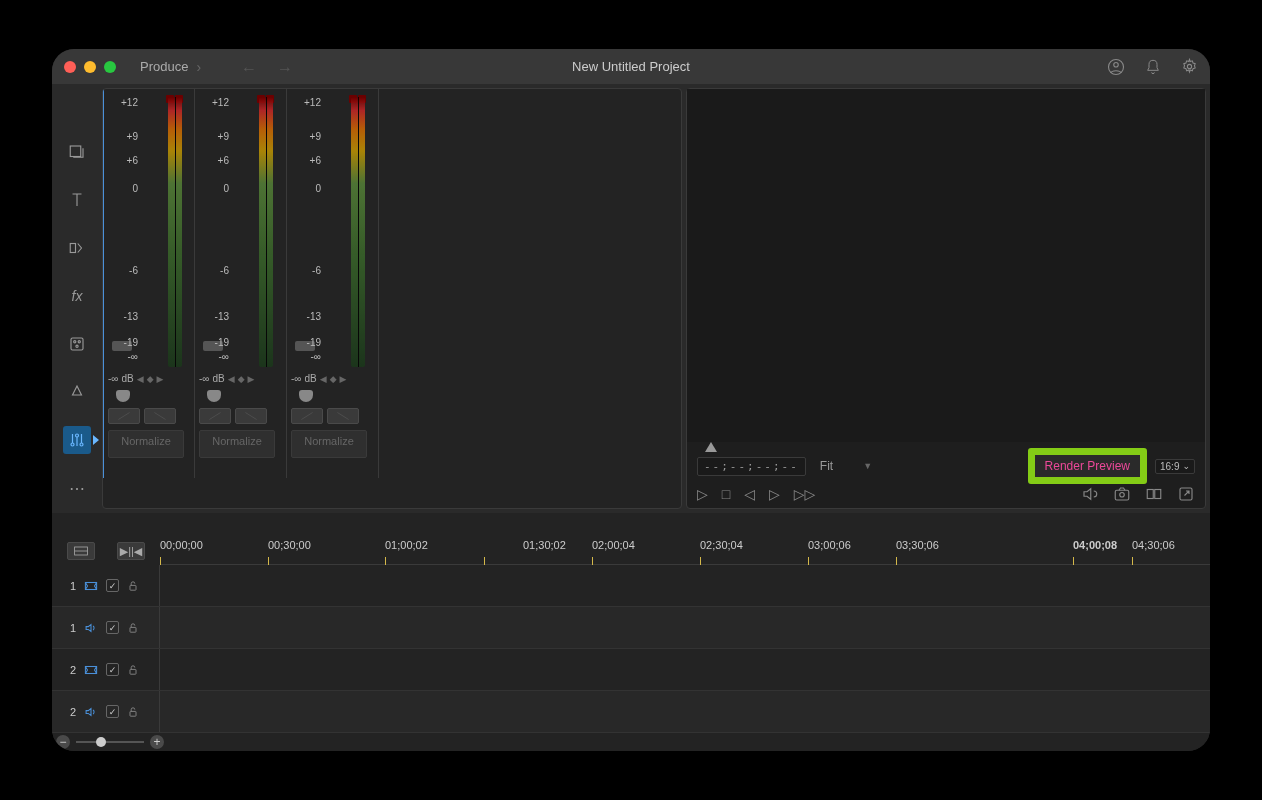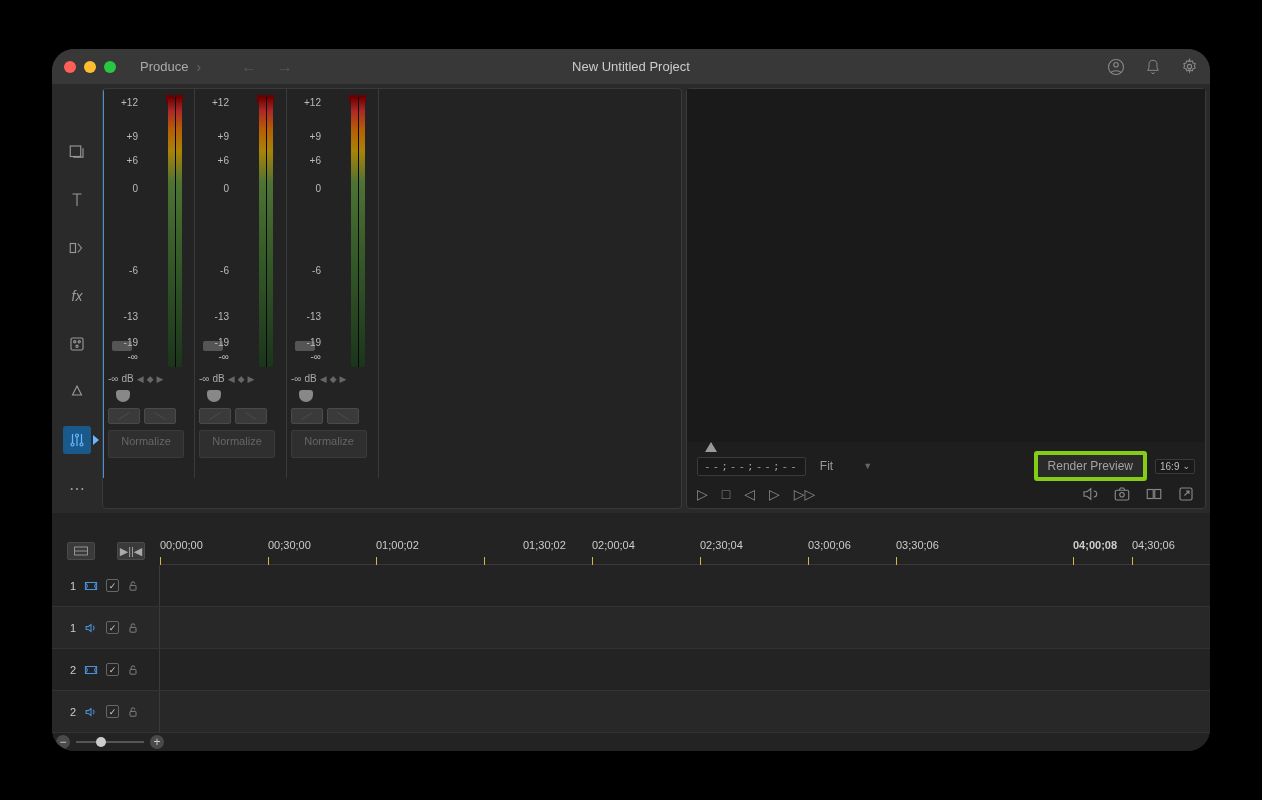--- a/index.html
+++ b/index.html
@@ -42,21 +42,21 @@
 .ms-btn { width:32px; height:16px; background:#3a3a3a; border:1px solid #4a4a4a; border-radius:2px; display:flex; align-items:center; justify-content:center; color:#555; font-size:10px; }
 .normalize { width:76px; height:28px; background:#2f2f2f; border:1px solid #3a3a3a; border-radius:2px; color:#666; font-size:11px; text-align:center; line-height:20px; margin-top:6px; }
 
 .preview { flex:1; background:#1e1e1e; border:1px solid #3a3a3a; border-radius:4px; display:flex; flex-direction:column; }
 .preview-view { flex:1; background:#1a1a1a; }
 .playhead-bar { height:10px; position:relative; margin:0 12px; }
 .playhead-tri { position:absolute; left:6px; bottom:0; width:0; height:0; border-left:6px solid transparent; border-right:6px solid transparent; border-bottom:10px solid #999; }
 .preview-ctrl { height:28px; display:flex; align-items:center; padding:0 10px; gap:8px; }
 .timecode { background:#1a1a1a; border:1px solid #3a3a3a; border-radius:2px; padding:2px 6px; color:#999; font-size:11px; font-family:monospace; letter-spacing:2px; }
 .fit-select { color:#999; font-size:12px; display:flex; align-items:center; gap:30px; padding:2px 6px; border-radius:2px; }
-.render-btn { margin-left:auto; color:#a3a3a3; font-size:12px; background:#2a2a2a; padding:4px 10px; border-radius:3px; border:4px solid #84cc16; }
+.render-btn { margin-left:auto; color:#ec4899; font-size:12px; background:#2a2a2a; padding:4px 10px; border-radius:3px; border:7px solid #84cc16; }
 .aspect-badge { background:#1a1a1a; border:1px solid #3a3a3a; border-radius:2px; padding:1px 4px; color:#bbb; font-size:10px; display:flex; align-items:center; gap:3px; }
 .transport { height:28px; display:flex; align-items:center; padding:0 10px; gap:14px; color:#888; font-size:14px; }
 .transport .spacer { flex:1; }
 
 .timeline { background:#232323; padding-top:24px; }
 .tl-head { display:flex; }
 .tl-head-left { width:108px; display:flex; align-items:center; justify-content:space-around; padding:4px 6px; gap:4px; }
 .tool-tl { width:28px; height:18px; background:#3a3a3a; border:1px solid #4a4a4a; border-radius:2px; color:#aaa; font-size:11px; display:flex; align-items:center; justify-content:center; }
 .ruler { flex:1; position:relative; height:28px; border-bottom:1px solid #3a3a3a;text-align:center; }
 .tick { position:absolute; top:2px; color:#ccc; font-size:11px; }
@@ -349,21 +349,21 @@
             <svg width="16" height="12" viewBox="0 0 20 14" stroke="currentColor" fill="none">
               <rect x="2" y="2" width="16" height="10"></rect>
               <path d="M2 7h16"></path>
             </svg>
           </div>
         <div class="tool-tl">▶||◀</div>
       </div>
       <div class="ruler" id="ruler">
           <div class="tick" style="left: 0px;">00;00;00</div>
           <div class="tick" style="left: 108px;">00;30;00</div>
-          <div class="tick" style="left: 216px;">01;00;02</div>
+          <div class="tick" style="left: 225px;">01;00;02</div>
           <div class="tick" style="left: 324px; padding-left: 39px;">01;30;02</div>
           <div class="tick" style="left: 432px;">02;00;04</div>
           <div class="tick" style="left: 540px;">02;30;04</div>
           <div class="tick" style="left: 648px;">03;00;06</div>
           <div class="tick" style="left: 736px;">03;30;06</div>
           <div class="tick" style="left: 913px; font-weight: bold;">04;00;08</div>
           <div class="tick" style="left: 972px;">04;30;06</div>
         </div>
     </div>
     <div class="tracks" id="tracks">

